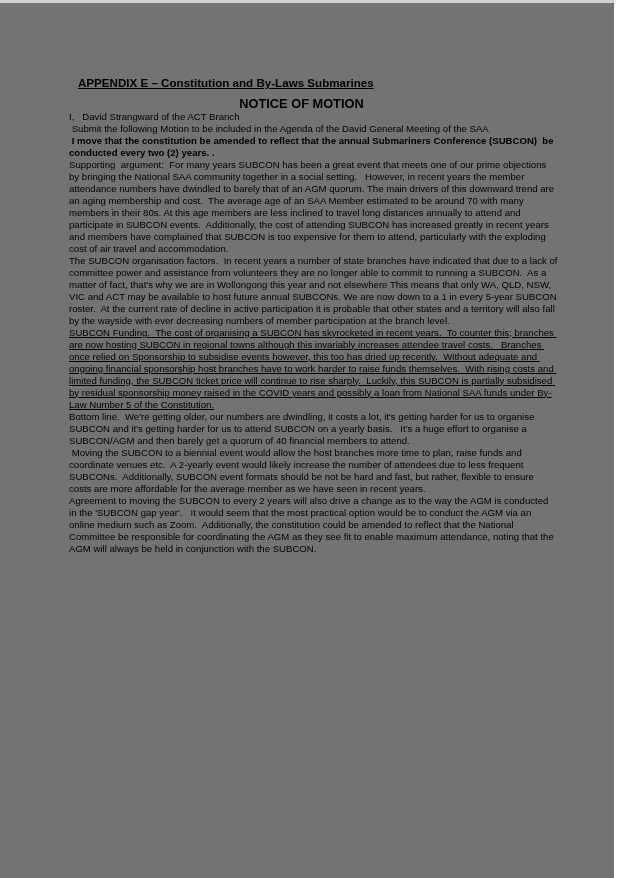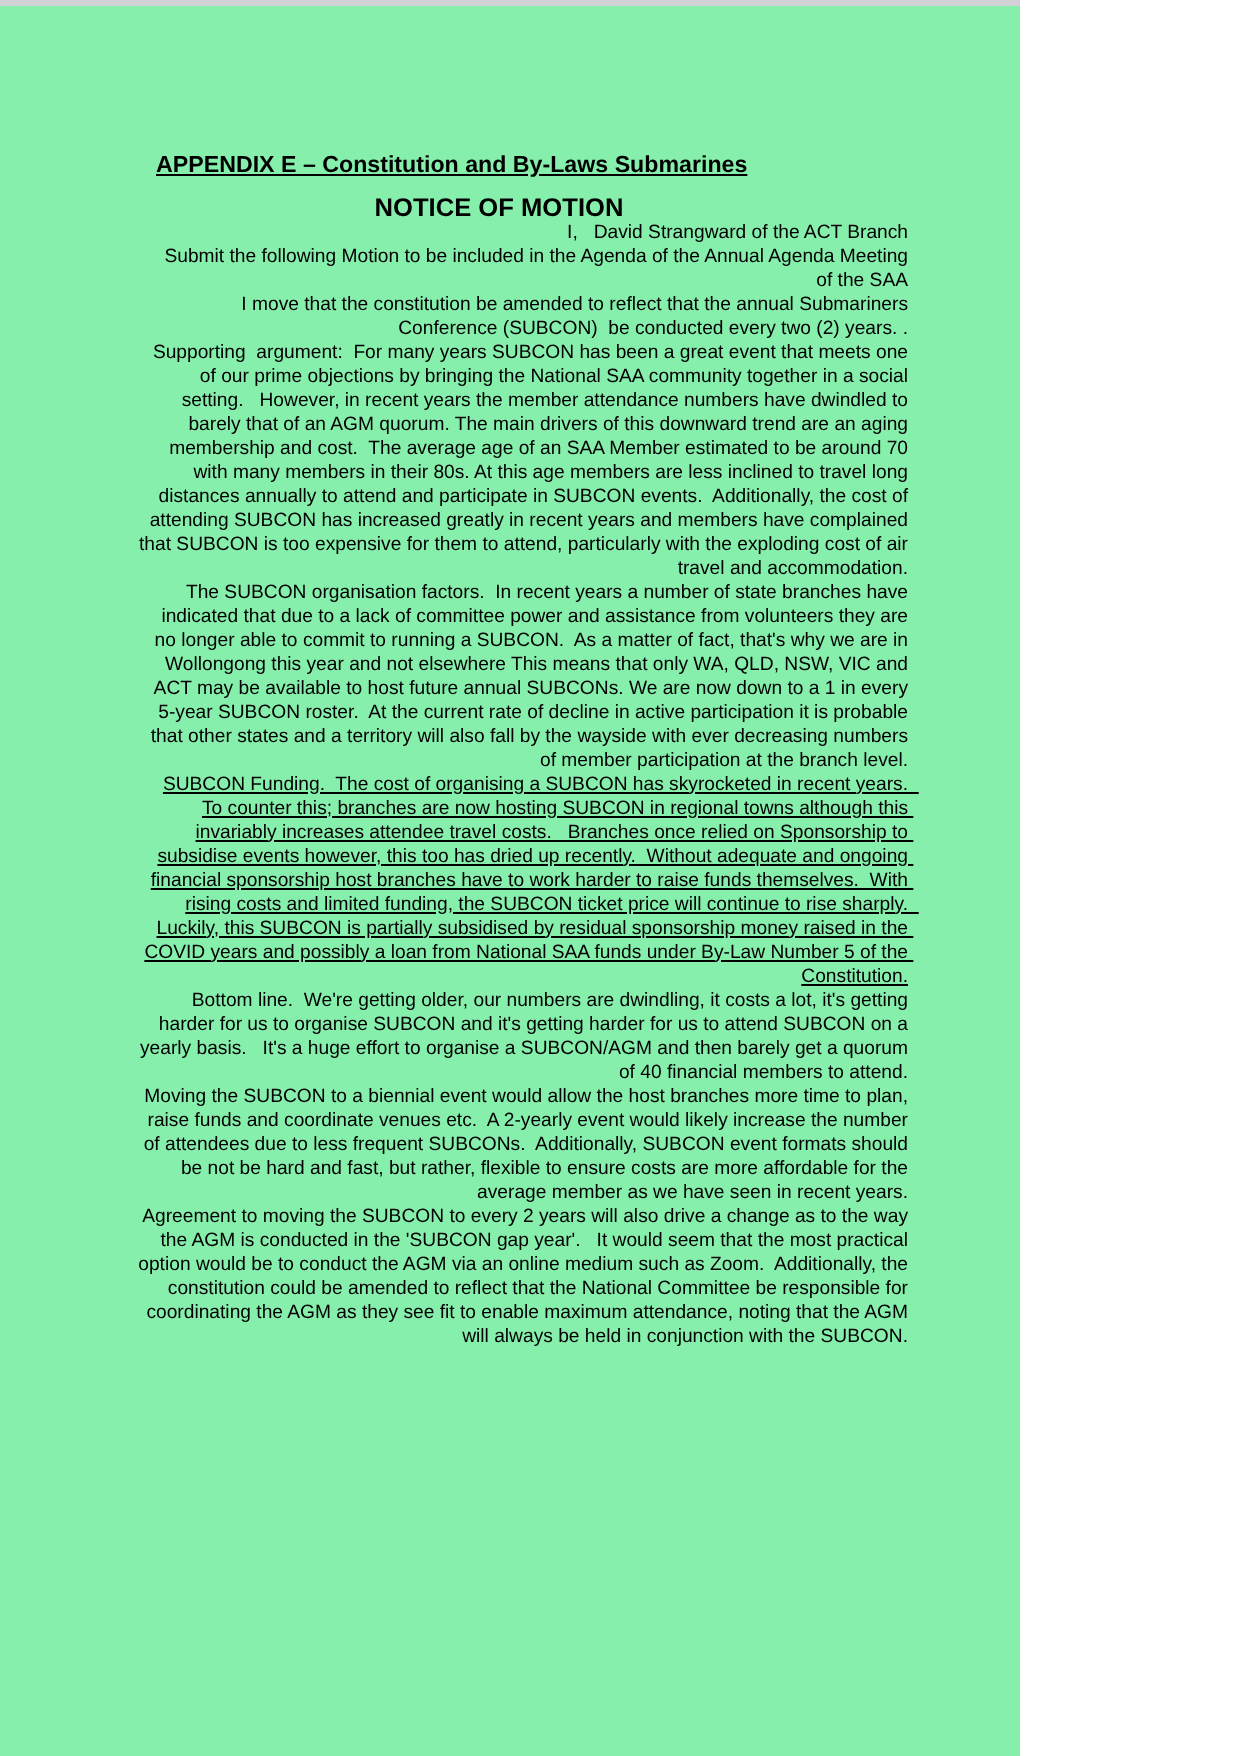--- a/index.html
+++ b/index.html
@@ -2,23 +2,23 @@
 <html><head>
 <meta charset="utf-8">
 <style>
   html, body {
     margin: 0;
     padding: 0;
     background: #ffffff;
   }
   .page {
     position: relative;
-    width: 510px;
+    width: 614px;
     height: 878px;
-    background: #86efac;
+    background: #737373;
     color: #000000;
     font-family: "Liberation Sans", sans-serif;
     overflow: hidden;
   }
   .top-edge {
     width: 100%;
     height: 3px;
     background: #d2d2d6;
   }
   .content {
@@ -41,25 +41,25 @@
     font-weight: bold;
     font-size: 12.8px;
     line-height: 15px;
     white-space: pre-wrap;
   }
   p.body-text {
     margin: 0;
     font-size: 9.6px;
     line-height: 12px;
     white-space: pre-wrap;
-    text-align: right;
+    text-align: left;
   }
   .p-declarant   { margin-top: 29px; }
   .p-submission  { margin-top: 28px; }
-  .p-motion      { margin-top: 10px; }
+  .p-motion      { margin-top: 10px; font-weight: bold; }
   .p-supporting  { margin-top: 9px;  }
   .p-org         { margin-top: 22px; }
   .p-funding     { margin-top: 13px; text-decoration: underline; }
   .p-bottom      { margin-top: 27px; }
   .p-biennial    { margin-top: 28px; }
   .p-agm         { margin-top: 23px; }
   strong.lead { font-weight: normal; }
 </style>
 </head>
 <body>
@@ -68,21 +68,21 @@
   <div class="top-edge"></div>
 
   <div class="content">
 
     <h1 class="appendix-heading"><span class="u">APPENDIX E – Constitution and By-Laws Submarines</span><br></h1>
 
     <div class="doc-title">NOTICE OF MOTION</div>
 
     <p class="body-text p-declarant">I,   David Strangward of the ACT Branch</p>
 
-    <p class="body-text p-submission"> Submit the following Motion to be included in the Agenda of the Annual Agenda Meeting of the SAA</p>
+    <p class="body-text p-submission"> Submit the following Motion to be included in the Agenda of the David General Meeting of the SAA</p>
 
     <p class="body-text p-motion"> I move that the constitution be amended to reflect that the annual Submariners Conference (SUBCON)  be conducted every two (2) years. .</p>
 
     <p class="body-text p-supporting"><strong class="lead">Supporting  argument</strong><span>:  For many years SUBCON has been a great event that meets one of our prime objections by bringing the National SAA community together in a social setting.   However, in recent years the member attendance numbers have dwindled to barely that of an AGM quorum. The main drivers of this downward trend are an aging membership and cost.  The average age of an SAA Member estimated to be around 70 with many members in their 80s. At this age members are less inclined to travel long distances annually to attend and participate in SUBCON events.  Additionally, the cost of attending SUBCON has increased greatly in recent years and members have complained that SUBCON is too expensive for them to attend, particularly with the exploding cost of air travel and accommodation.</span></p>
 
     <p class="body-text p-org">The SUBCON organisation factors.  In recent years a number of state branches have indicated that due to a lack of committee power and assistance from volunteers they are no longer able to commit to running a SUBCON.  As a matter of fact, that's why we are in Wollongong this year and not elsewhere This means that only WA, QLD, NSW, VIC and ACT may be available to host future annual SUBCONs. We are now down to a 1 in every 5-year SUBCON roster.  At the current rate of decline in active participation it is probable that other states and a territory will also fall by the wayside with ever decreasing numbers of member participation at the branch level.</p>
 
     <p class="body-text p-funding">SUBCON Funding.  The cost of organising a SUBCON has skyrocketed in recent years.  To counter this; branches are now hosting SUBCON in regional towns although this invariably increases attendee travel costs.   Branches once relied on Sponsorship to subsidise events however, this too has dried up recently.  Without adequate and ongoing financial sponsorship host branches have to work harder to raise funds themselves.  With rising costs and limited funding, the SUBCON ticket price will continue to rise sharply.  Luckily, this SUBCON is partially subsidised by residual sponsorship money raised in the COVID years and possibly a loan from National SAA funds under By-Law Number 5 of the Constitution.</p>
 
     <p class="body-text p-bottom">Bottom line.  We're getting older, our numbers are dwindling, it costs a lot, it's getting harder for us to organise SUBCON and it's getting harder for us to attend SUBCON on a yearly basis.   It's a huge effort to organise a SUBCON/AGM and then barely get a quorum of 40 financial members to attend.</p>

